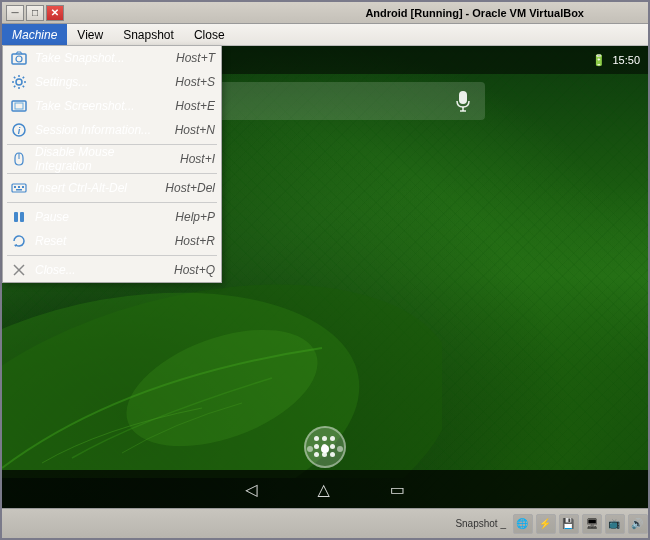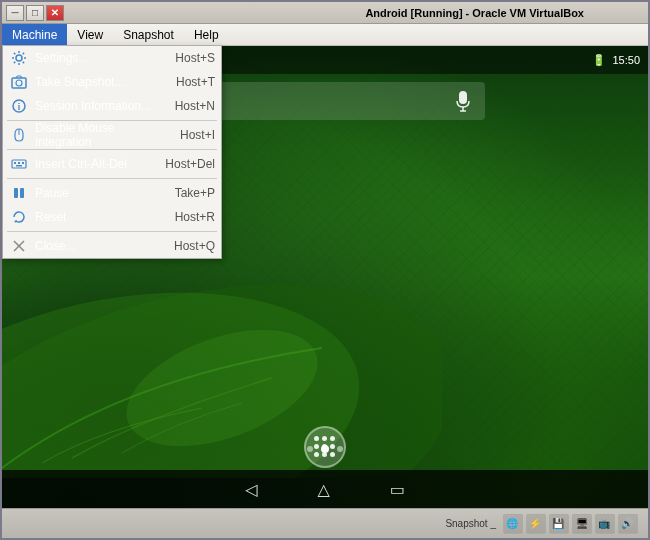--- a/index.html
+++ b/index.html
@@ -76,20 +76,21 @@
       align-items: center;
       font-size: 12px;
       color: #000;
       cursor: pointer;
       position: relative;
     }
 
     .menu-item:hover, .menu-item.active {
       background: #316ac5;
       color: white;
+      font-style: italic;
     }
 
     
     .dropdown {
       position: absolute;
       top: 22px;
       left: 0;
       background: #f5f3ef;
       border: 1px solid #aaa;
       border-top: none;
@@ -287,21 +288,21 @@
       cursor: pointer;
     }
 
     
     .taskbar {
       height: 30px;
       background: linear-gradient(to bottom, #c8c5be, #b8b5ae);
       display: flex;
       align-items: center;
       justify-content: flex-end;
-      padding: 0 10px;
+      padding: 0 0;
       border-top: 1px solid #999;
       gap: 3px;
     }
 
     .taskbar-icon {
       width: 20px;
       height: 20px;
       background: rgba(0,0,0,0.1);
       border: 1px solid #aaa;
       border-radius: 2px;
@@ -343,40 +344,50 @@
 
   <div class="menu-bar">
     <div class="menu-item active">
       <span>Machine</span>
 
       <div class="dropdown">
 
         <div class="dropdown-item">
           <span class="icon-cell">
             <svg width="16" height="16" viewBox="0 0 16 16">
-              <circle cx="8" cy="8" r="3" fill="none" stroke="#4488cc" stroke-width="1.5"></circle>
-              <path d="M8 1v2M8 13v2M1 8h2M13 8h2M2.9 2.9l1.4 1.4M11.7 11.7l1.4 1.4M2.9 13.1l1.4-1.4M11.7 4.3l1.4-1.4" stroke="#4488cc" stroke-width="1.5"></path>
-            </svg>
-          </span>
-          <span class="label">Settings...</span>
-          <span class="shortcut">Host+S</span>
-        </div>
-
-        <div class="dropdown-item">
-          <span class="icon-cell">
-            <svg width="16" height="16" viewBox="0 0 16 16">
               <rect x="1" y="4" width="14" height="10" rx="1" fill="none" stroke="#4488cc" stroke-width="1.5"></rect>
               <circle cx="8" cy="9" r="3" fill="none" stroke="#4488cc" stroke-width="1.2"></circle>
               <path d="M5 4l1.5-2h3L11 4" stroke="#4488cc" stroke-width="1.2" fill="none"></path>
             </svg>
           </span>
           <span class="label">Take Snapshot...</span>
           <span class="shortcut">Host+T</span>
         </div>
 
+        <div class="dropdown-item">
+          <span class="icon-cell">
+            <svg width="16" height="16" viewBox="0 0 16 16">
+              <circle cx="8" cy="8" r="3" fill="none" stroke="#4488cc" stroke-width="1.5"></circle>
+              <path d="M8 1v2M8 13v2M1 8h2M13 8h2M2.9 2.9l1.4 1.4M11.7 11.7l1.4 1.4M2.9 13.1l1.4-1.4M11.7 4.3l1.4-1.4" stroke="#4488cc" stroke-width="1.5"></path>
+            </svg>
+          </span>
+          <span class="label">Settings...</span>
+          <span class="shortcut">Host+S</span>
+        </div>
+
+        <div class="dropdown-item">
+          <span class="icon-cell">
+            <svg width="16" height="16" viewBox="0 0 16 16">
+              <rect x="1" y="3" width="14" height="10" rx="1" fill="none" stroke="#4488cc" stroke-width="1.5"></rect>
+              <rect x="4" y="5" width="8" height="6" fill="none" stroke="#66aadd" stroke-width="1"></rect>
+            </svg>
+          </span>
+          <span class="label">Take Screenshot...</span>
+          <span class="shortcut">Host+E</span>
+        </div>
 
         <div class="dropdown-item">
           <span class="icon-cell">
             <svg width="16" height="16" viewBox="0 0 16 16">
               <circle cx="8" cy="8" r="6" fill="none" stroke="#4488cc" stroke-width="1.5"></circle>
               <text x="8" y="12" text-anchor="middle" font-size="9" fill="#4488cc" font-weight="bold">i</text>
             </svg>
           </span>
           <span class="label">Session Information...</span>
           <span class="shortcut">Host+N</span>
@@ -414,21 +425,21 @@
         <div class="dropdown-separator"></div>
 
         <div class="dropdown-item">
           <span class="icon-cell">
             <svg width="16" height="16" viewBox="0 0 16 16">
               <rect x="3" y="3" width="4" height="10" fill="#4488cc" rx="1"></rect>
               <rect x="9" y="3" width="4" height="10" fill="#4488cc" rx="1"></rect>
             </svg>
           </span>
           <span class="label">Pause</span>
-          <span class="shortcut">Take+P</span>
+          <span class="shortcut">Help+P</span>
         </div>
 
         <div class="dropdown-item">
           <span class="icon-cell">
             <svg width="16" height="16" viewBox="0 0 16 16">
               <path d="M3 8 A5 5 0 1 1 5 12" fill="none" stroke="#4488cc" stroke-width="1.5"></path>
               <polygon points="3,12 6,11 5,14" fill="#4488cc"></polygon>
             </svg>
           </span>
           <span class="label">Reset</span>
@@ -451,21 +462,21 @@
 
       </div>
     </div>
     <div class="menu-item">
       <span>View</span>
     </div>
     <div class="menu-item">
       <span>Snapshot</span>
     </div>
     <div class="menu-item">
-      <span>Help</span>
+      <span>Close</span>
     </div>
   </div>
 
   <div class="vm-content">
     <div class="android-bg"></div>
     <div class="leaf-overlay"></div>
 
     <svg class="leaf-svg" width="520" height="220" viewBox="0 0 520 220">
 
       <ellipse cx="260" cy="180" rx="280" ry="140" fill="#1a5a08" opacity="0.6" transform="rotate(-15 260 180)"></ellipse>

